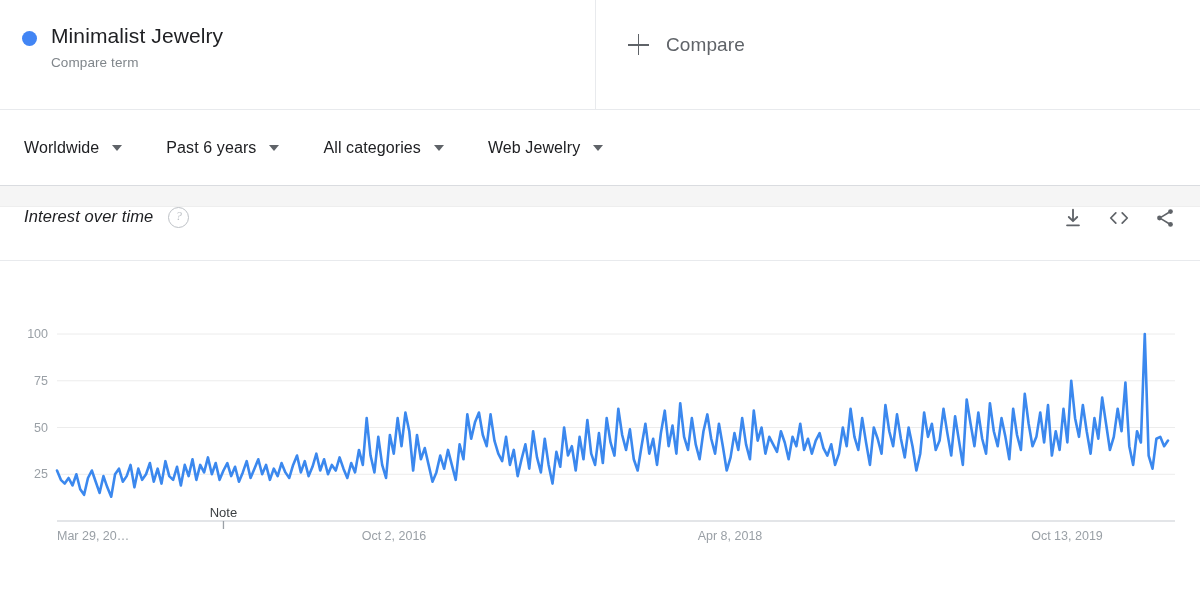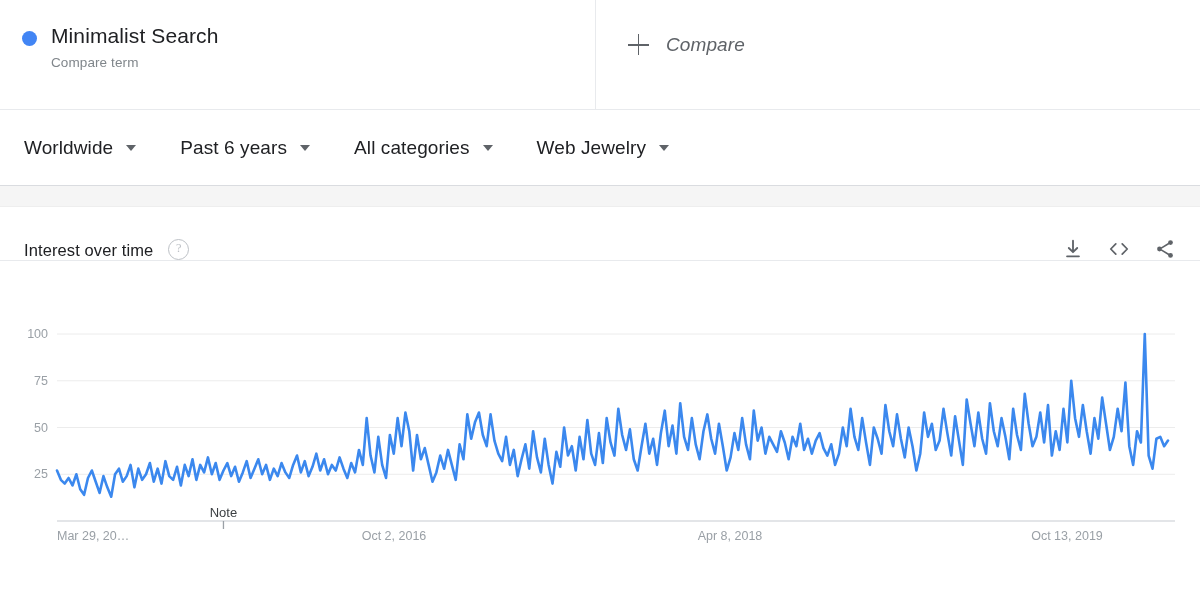--- a/index.html
+++ b/index.html
@@ -58,21 +58,20 @@
     padding:34px 0 0 32px;
     box-sizing:border-box;
   }
   .compare-btn{
     display:flex;align-items:center;
     color:#5f6368;
     cursor:pointer;
     background:none;border:none;
     font-family:inherit;
     padding:0;
-    font-style:italic;
   }
   .plus-icon{
     width:22px;height:22px;
     position:relative;
     margin-right:16px;
     flex:none;
   }
   .plus-icon:before,.plus-icon:after{
     content:"";position:absolute;background:#5f6368;
   }
@@ -89,40 +88,41 @@
     box-sizing:border-box;
     border-bottom:1px solid #dadce0;
     background:#fff;
   }
   .filter{
     display:flex;align-items:center;
     margin-right:44px;
     cursor:pointer;
     color:#202124;
   }
-  .filter-label{font-size:19px;letter-spacing:.1px;}
+  .filter-label{font-size:16px;letter-spacing:.1px;}
   .caret{
     width:0;height:0;
     border-left:5.5px solid transparent;
     border-right:5.5px solid transparent;
     border-top:6px solid #5f6368;
     margin-left:13px;
   }
 
   
   .grey-band{height:20px;background:#f5f5f5;border-bottom:1px solid #eeeeee;}
 
   
   .card{background:#fff;}
   .card-head{
     height:54px;
-    display:flex;align-items:flex-end;
+    display:flex;align-items:flex-start;
     padding:0 24px;
     box-sizing:border-box;
     border-bottom:1px solid #e8eaed;
+    font-style:italic;
   }
   .card-title{font-size:16.5px;color:#202124;letter-spacing:.1px;}
   .help-icon{
     width:19px;height:19px;border-radius:50%;
     border:1.4px solid #bdc1c6;
     color:#bdc1c6;
     font-size:12.5px;line-height:17px;text-align:center;
     margin-left:15px;cursor:pointer;
     font-family:"Liberation Serif", serif;
   }
@@ -148,21 +148,21 @@
 </style>
 </head>
 <body>
 
 <div class="app">
 
   <div class="term-row">
     <div class="term-cell">
       <div class="term-dot"></div>
       <div class="term-text">
-        <div class="term-title">Minimalist Search</div>
+        <div class="term-title">Minimalist Jewelry</div>
         <div class="term-sub">Compare term</div>
       </div>
     </div>
     <div class="compare-cell">
       <button class="compare-btn">
         <span class="plus-icon"></span>
         <span class="compare-label">Compare</span>
       </button>
     </div>
   </div>

